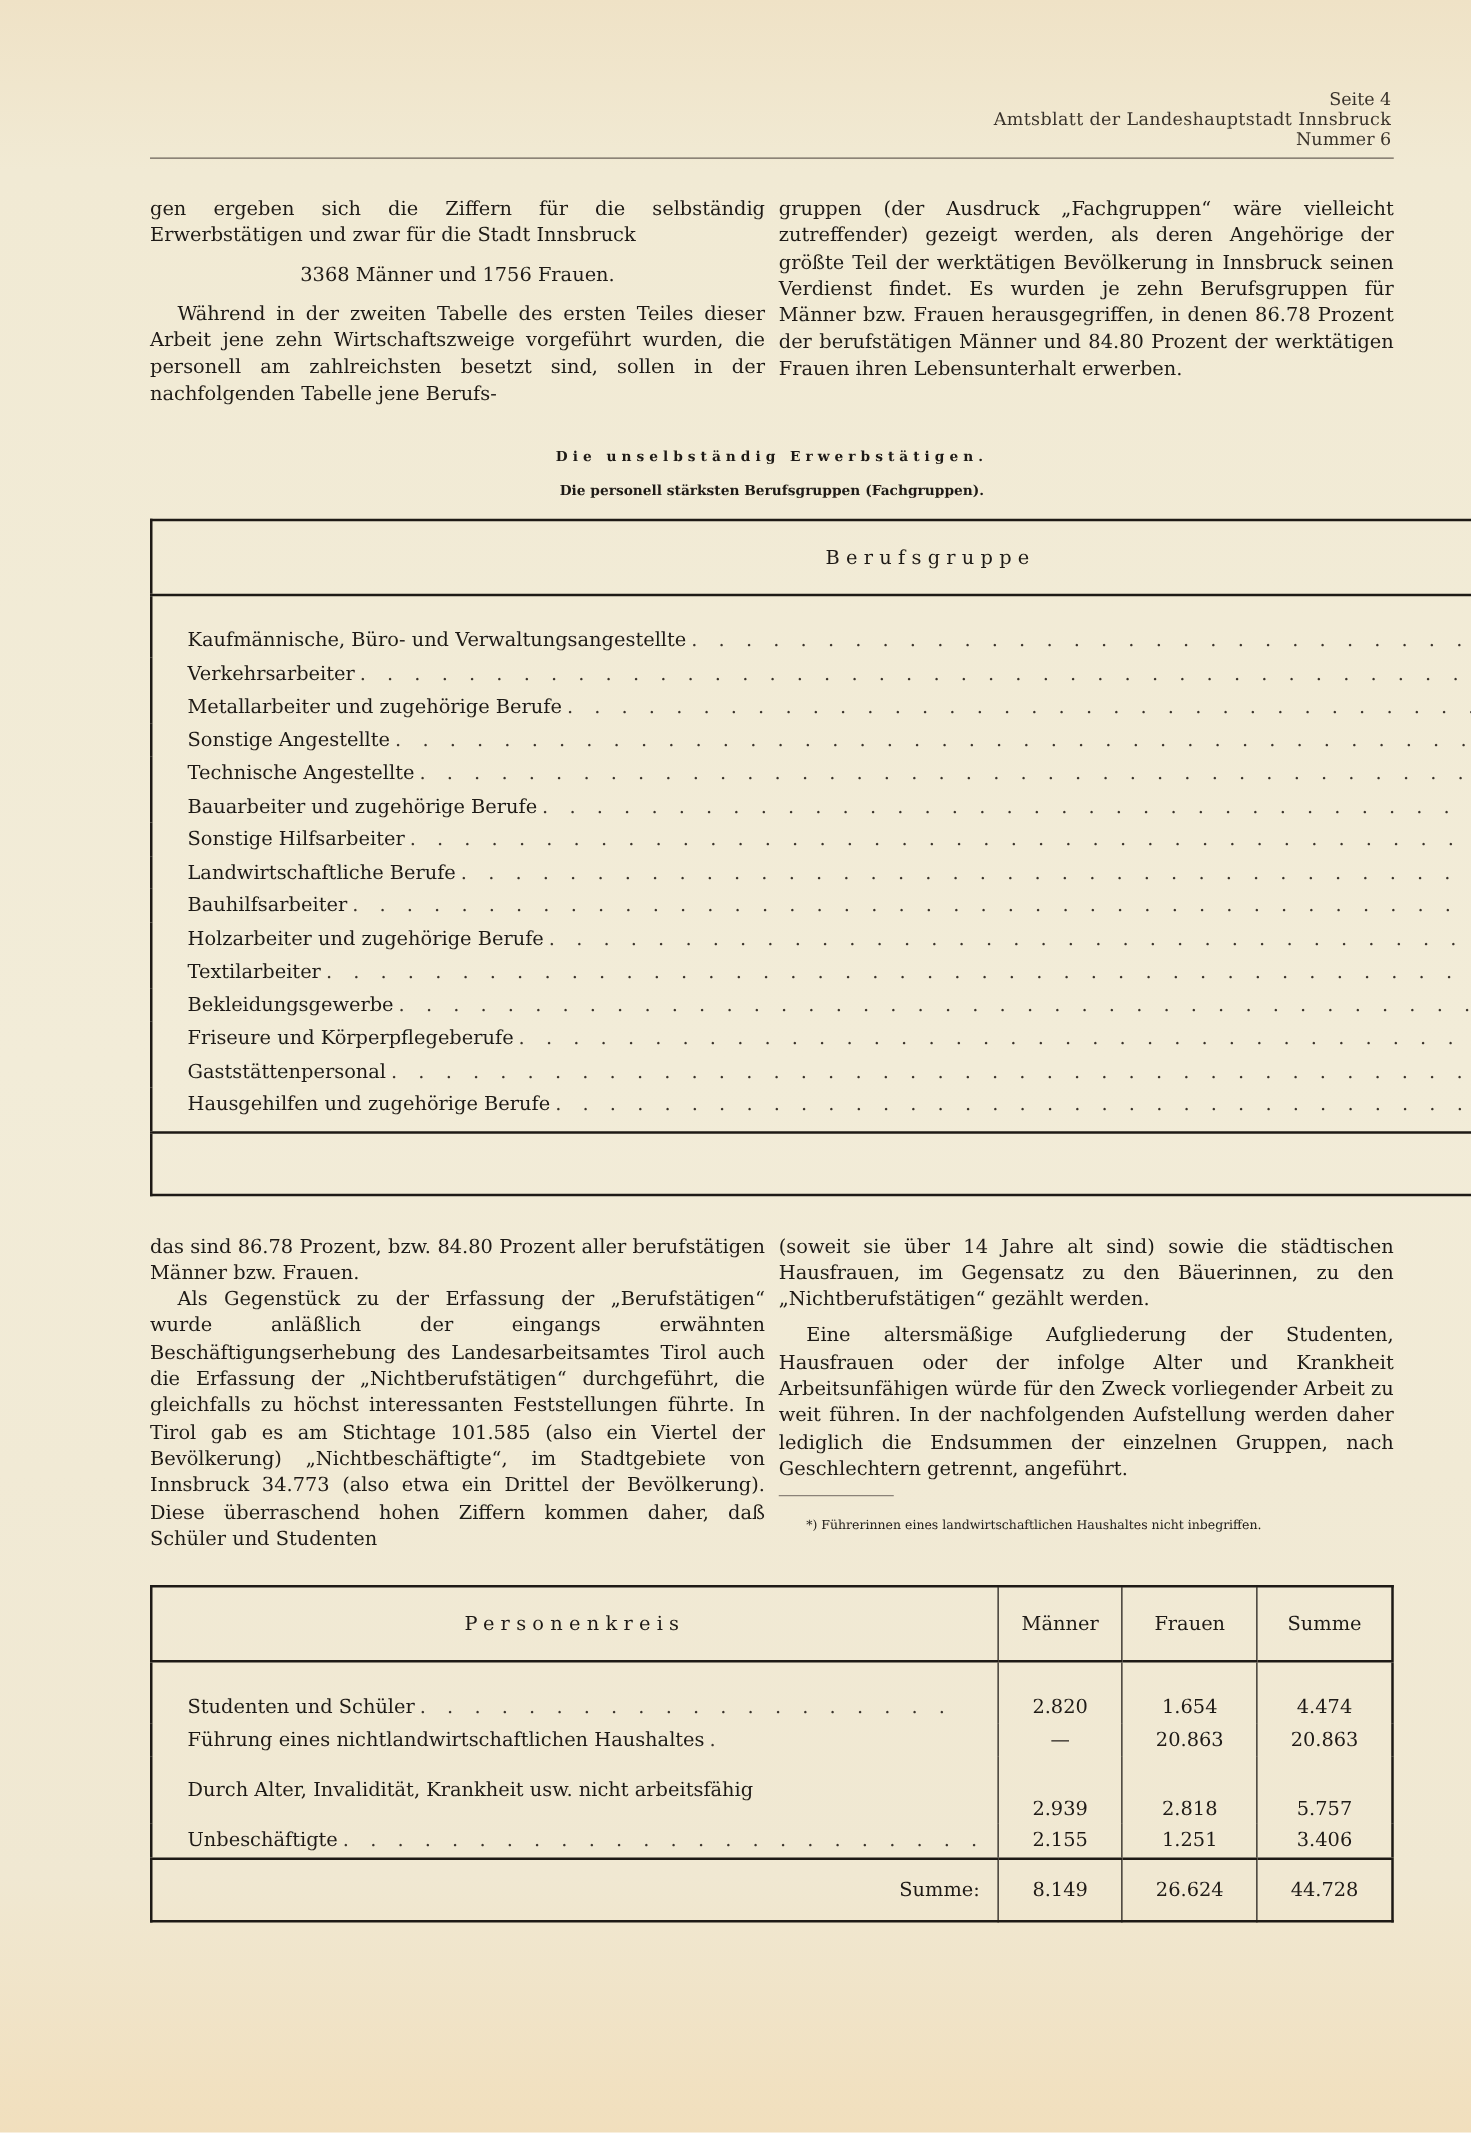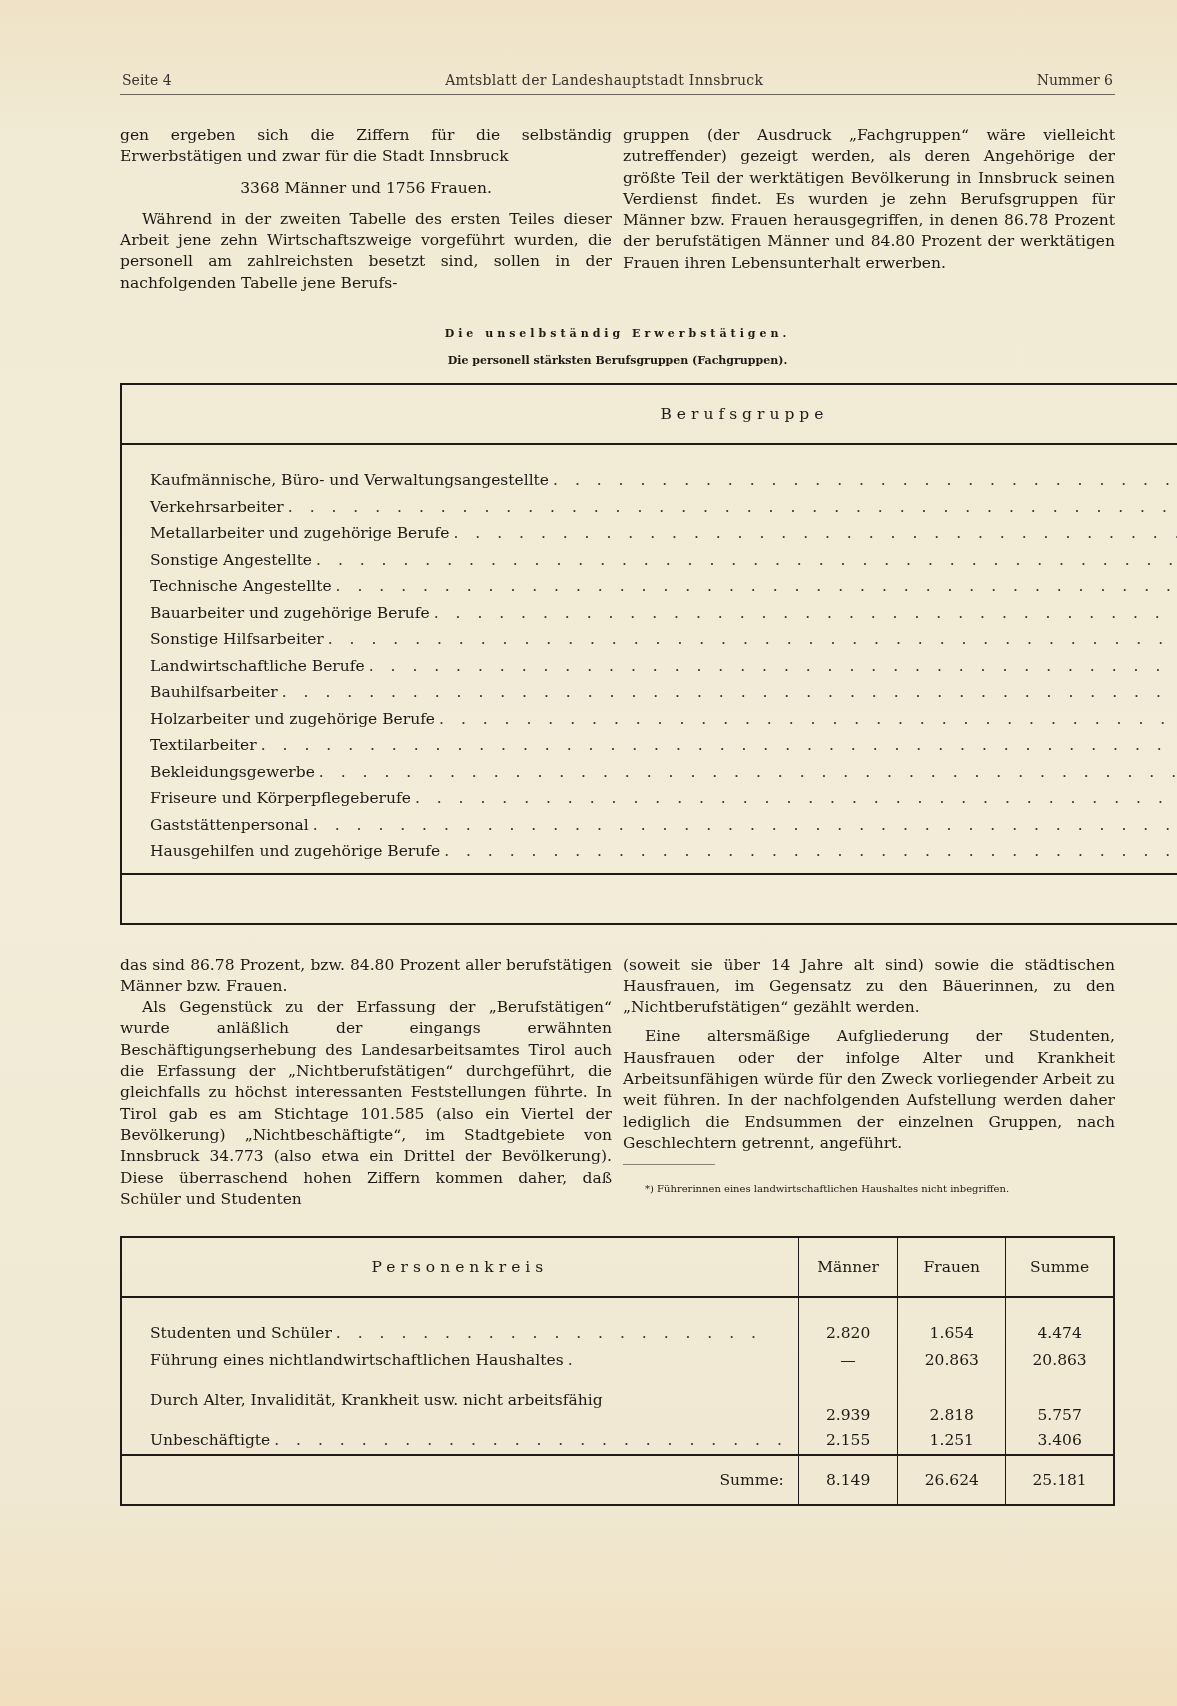--- a/index.html
+++ b/index.html
@@ -4,21 +4,21 @@
 <style>
   html, body { margin:0; padding:0; }
   body {
     width:1177px; height:1706px; overflow:hidden;
     background: linear-gradient(180deg, #efe2c6 0%, #f1ead4 8%, #f2ecd8 50%, #f0e8d2 88%, #f1dfbd 100%);
     font-family: "DejaVu Serif", serif;
     color:#1e1a16;
     position:relative;
   }
   .page { position:absolute; left:120px; top:72px; width:995px; }
-  .header { display:flex; justify-content:space-between; align-items:flex-end; font-size:14px; color:#3a332b; padding:0 2px 6px 2px; border-bottom:1.5px solid #6b6259; }
+  .header { display:flex; justify-content:space-between; align-items:flex-end; font-size:14px; color:#3a332b; padding:0 2px 6px 2px; border-bottom:1.5px solid #6b6259;flex-direction:column; }
   .header .title { letter-spacing:0.3px; }
   .cols { display:flex; justify-content:space-between; margin-top:30px; }
   .col { width:492px; font-size:15.5px; line-height:21.3px; text-align:justify; }
   .col p { margin:0; }
   .indent { text-indent:22px; }
   .centered { text-align:center; margin:10px 0 10px 0 !important; }
   .sp { letter-spacing:4px; }
   .captions { text-align:center; margin-top:26px; font-weight:bold; font-size:11px; line-height:27px; }
   table { border-collapse:collapse; width:995px; font-size:15.5px; }
   table.t1 { margin-top:9px; border:2px solid #1e1a16; }
@@ -283,18 +283,18 @@
             </div>
           </td>
         <td class="numc">2.155</td>
         <td class="numc">1.251</td>
         <td class="numc">3.406</td>
       </tr>
       <tr class="sum">
         <td class="sumlabel">Summe:</td>
         <td class="numc">8.149</td>
         <td class="numc">26.624</td>
-        <td class="numc">25.181</td>
+        <td class="numc">44.728</td>
       </tr>
     </tbody>
   </table>
 
 </div>
 
 </body></html>

